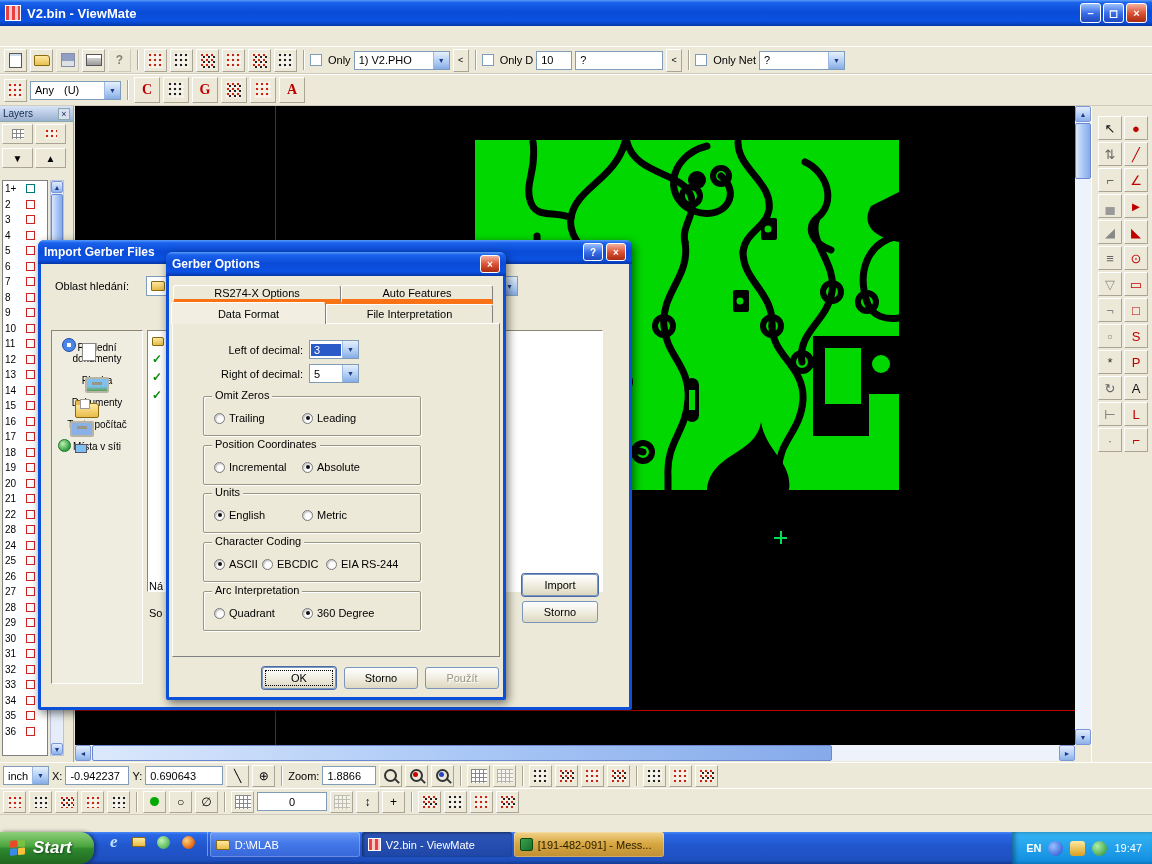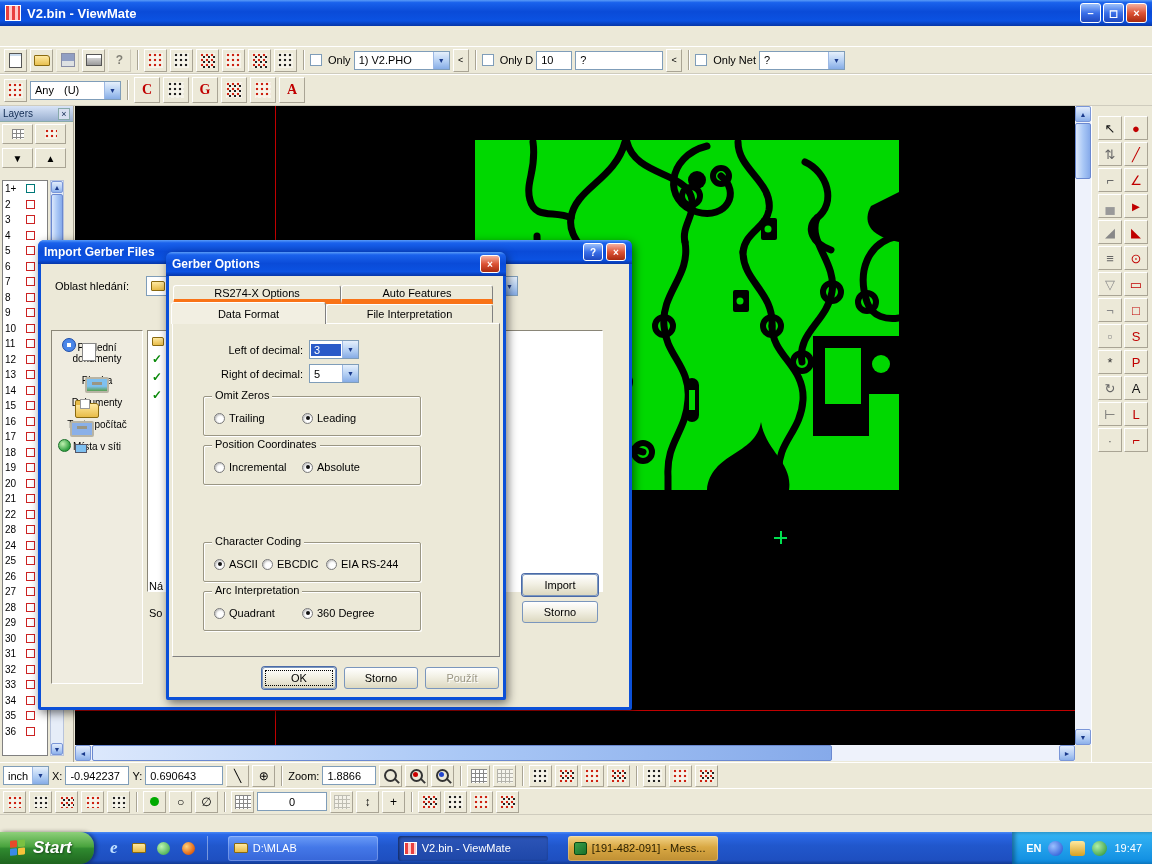--- a/index.html
+++ b/index.html
@@ -80,30 +80,30 @@
   .sbic{width:23px;height:22px;border:1px solid;border-color:#fff #a9a494 #a9a494 #fff;background:#ece9d8;display:flex;align-items:center;justify-content:center;font-size:12px;cursor:pointer;flex:none}
   .mag{position:relative;width:18px;height:18px}
   .mag::before{content:"";position:absolute;left:2px;top:2px;width:9px;height:9px;border:2px solid #333;border-radius:50%}
   .mag::after{content:"";position:absolute;left:12px;top:13px;width:6px;height:2px;background:#333;transform:rotate(45deg)}
   .mag .dot{position:absolute;left:5px;top:5px;width:5px;height:5px;border-radius:50%}
   .grid-ic{width:16px;height:14px;background:#fff;background-image:repeating-linear-gradient(#888 0 1px,transparent 1px 4px),repeating-linear-gradient(90deg,#888 0 1px,transparent 1px 4px)}
   .gdot{width:9px;height:9px;border-radius:50%;background:#0a0}
   .filler{position:absolute;left:0;top:814px;width:1152px;height:18px;background:#ece9d8;border-top:1px solid #cfccbe}
 
   
-  .taskbar{position:absolute;left:0;top:832px;width:1152px;height:32px;display:flex;align-items:center;
+  .taskbar{position:absolute;left:0;top:832px;width:1152px;height:32px;display:flex;align-items:flex-start;
     background:linear-gradient(180deg,#4a8af5 0%,#2a68e8 8%,#2157cc 42%,#1e4fc0 88%,#123a92 100%)}
   .start{height:32px;padding:0 22px 0 10px;border-radius:0 14px 14px 0;display:flex;align-items:center;gap:6px;cursor:pointer;
     background:linear-gradient(180deg,#8ed07a 0%,#4aa43e 45%,#2f8a2f 52%,#1f651f 100%);box-shadow:2px 0 4px rgba(0,0,0,.45);
     color:#fff;font-weight:bold;font-style:italic;font-size:17px;text-shadow:1px 1px 2px #1a4a1a}
   .flag{width:17px;height:17px;display:grid;grid-template-columns:7px 7px;grid-template-rows:7px 7px;gap:1px;transform:skewY(-6deg)}
   .flag i{border-radius:1px}
   .ql{display:flex;gap:5px;margin-left:10px;align-items:center}
   .qlic{width:20px;height:20px;display:flex;align-items:center;justify-content:center;cursor:pointer}
-  .task{height:25px;width:150px;margin-left:20px;border-radius:3px;display:flex;align-items:center;gap:5px;padding:0 6px;color:#fff;
+  .task{height:25px;width:150px;margin-left:2px;border-radius:3px;display:flex;align-items:center;gap:5px;padding:0 6px;color:#fff;
     background:linear-gradient(180deg,#6a9cf8,#4478e8 45%,#3766d8);box-shadow:inset 0 0 0 1px rgba(255,255,255,.25);
     overflow:hidden;white-space:nowrap;cursor:pointer;font-size:11px}
   .task.active{background:linear-gradient(180deg,#2c55b8,#1e47a8);box-shadow:inset 1px 1px 3px rgba(0,0,0,.5)}
   .task.flash{background:linear-gradient(180deg,#f2d48a,#d9a843 45%,#bf8f33);color:#2a2000;text-shadow:none}
   .mini-folder{width:14px;height:10px;background:linear-gradient(180deg,#ffe9a0,#e8bc48);border:1px solid #8a6a10;border-radius:1px 2px 1px 1px;flex:none}
   .tray{margin-left:auto;height:32px;display:flex;align-items:center;gap:7px;padding:0 10px 0 14px;color:#fff;
     background:linear-gradient(180deg,#35b5f5,#0f8ce0);box-shadow:inset 3px 0 4px rgba(0,0,0,.35)}
   .trayic{width:15px;height:15px;border-radius:3px}
 
   
@@ -802,20 +802,31 @@
           <span class="ropt" style="left:10px">
             <span class="radio"></span>
             <span>Incremental</span>
           </span>
           <span class="ropt" style="left:98px">
             <span class="radio sel"></span>
             <span>Absolute</span>
           </span>
         </div>
 
+        <div class="grp" style="top:169px">
+          <span class="grp-lab">Units</span>
+          <span class="ropt" style="left:10px">
+            <span class="radio sel"></span>
+            <span>English</span>
+          </span>
+          <span class="ropt" style="left:98px">
+            <span class="radio"></span>
+            <span>Metric</span>
+          </span>
+        </div>
 
         <div class="grp" style="top:218px">
           <span class="grp-lab">Character Coding</span>
           <span class="ropt" style="left:10px">
             <span class="radio sel"></span>
             <span>ASCII</span>
           </span>
           <span class="ropt" style="left:58px">
             <span class="radio"></span>
             <span>EBCDIC</span>

